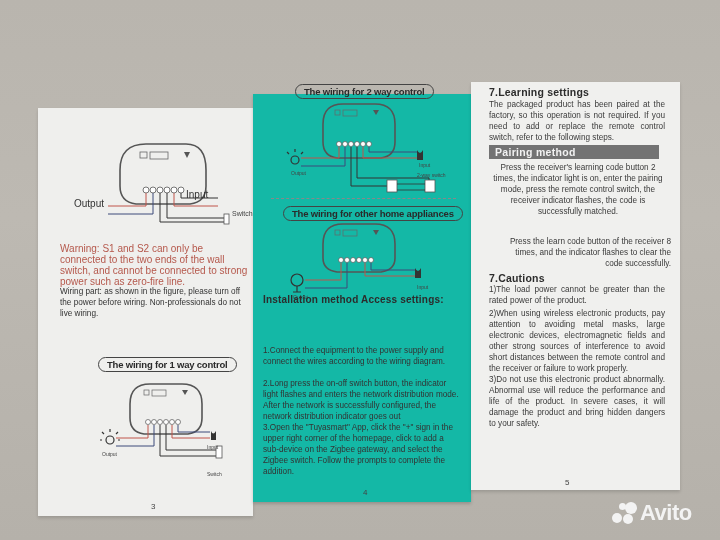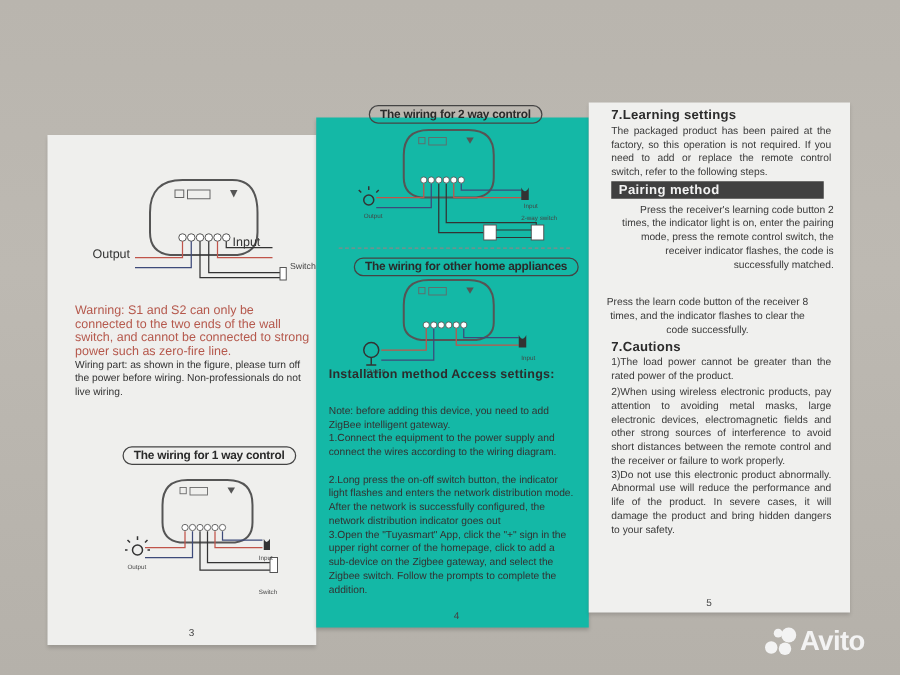--- a/index.html
+++ b/index.html
@@ -31,21 +31,21 @@
   .lbl.mid { font-size: 5px; color: #444; }
 
   .warn {
     position: absolute; color: #b5584c; font-size: 10px; line-height: 11px;
   }
   .txt { position: absolute; color: #333; font-size: 8.2px; line-height: 11px; }
   .pageno { position: absolute; font-size: 8px; color: #444; }
 
   .h-sec { position: absolute; font-size: 10.5px; font-weight: bold; color: #2c2c2c; letter-spacing: 0.2px; }
   .bar {
-    position: absolute; background: #404040; color: #f2f2f2;
+    position: absolute; background: #737373; color: #f2f2f2;
     font-size: 10.5px; font-weight: bold; padding: 1px 6px; letter-spacing: 0.3px;
   }
   .p5txt { position: absolute; color: #3a3a3a; font-size: 8.2px; line-height: 11px; text-align: justify; }
 
   .avito {
     position: absolute; left: 612px; top: 500px; display: flex; align-items: center;
     color: #f3f3f3; font-size: 22px; font-weight: bold; letter-spacing: -0.5px;
   }
   .dots { position: relative; width: 26px; height: 24px; margin-right: 2px; }
   .dots span { position: absolute; background: #f3f3f3; border-radius: 50%; }
@@ -174,34 +174,33 @@
       <g stroke="#333" stroke-width="1.2" fill="none">
           <circle cx="14" cy="62" r="6"></circle>
           <path d="M14 68 L14 74 M10 74 L18 74"></path>
         </g>
       <path d="M132 50 Q135 56 138 50 L138 60 L132 60 Z" fill="#333"></path>
     </svg>
     <div class="lbl mid" style="left:40px;top:200px">Output</div>
     <div class="lbl mid" style="left:164px;top:190px">Input</div>
 
     <div class="h-sec" style="left:10px;top:200px;font-size:10px">Installation method Access settings:</div>
-    <div class="txt" style="left:10px;top:229px;width:200px">Note: before adding this device, you need to add ZigBee intelligent gateway.</div>
     <div class="txt" style="left:10px;top:251px;width:200px">1.Connect the equipment to the power supply and connect the wires according to the wiring diagram.</div>
     <div class="txt" style="left:10px;top:284px;width:200px">2.Long press the on-off switch button, the indicator light flashes and enters the network distribution mode. After the network is successfully configured, the network distribution indicator goes out</div>
     <div class="txt" style="left:10px;top:328px;width:196px">3.Open the "Tuyasmart" App, click the "+" sign in the upper right corner of the homepage, click to add a sub-device on the Zigbee gateway, and select the Zigbee switch. Follow the prompts to complete the addition.</div>
 
     <div class="pageno" style="left:110px;top:394px">4</div>
   </div>
 
   <div class="page p5">
     <div class="h-sec" style="left:18px;top:4px">7.Learning settings</div>
     <div class="p5txt" style="left:18px;top:17px;width:176px">The packaged product has been paired at the factory, so this operation is not required. If you need to add or replace the remote control switch, refer to the following steps.</div>
     <div class="bar" style="left:18px;top:63px;width:170px">Pairing method</div>
-    <div class="p5txt" style="left:18px;top:80px;width:178px;text-align:right">Press the receiver's learning code button 2 times, the indicator light is on, enter the pairing mode, press the remote control switch, the receiver indicator flashes, the code is successfully matched.</div>
-    <div class="p5txt" style="left:10px;top:154px;width:170px;text-align:center">Press the learn code button of the receiver 8 times, and the indicator flashes to clear the code successfully.</div>
+    <div class="p5txt" style="left:18px;top:80px;width:178px;text-align:center">Press the receiver's learning code button 2 times, the indicator light is on, enter the pairing mode, press the remote control switch, the receiver indicator flashes, the code is successfully matched.</div>
+    <div class="p5txt" style="left:30px;top:154px;width:170px;text-align:right">Press the learn code button of the receiver 8 times, and the indicator flashes to clear the code successfully.</div>
     <div class="h-sec" style="left:18px;top:190px">7.Cautions</div>
     <div class="p5txt" style="left:18px;top:202px;width:176px">1)The load power cannot be greater than the rated power of the product.</div>
     <div class="p5txt" style="left:18px;top:226px;width:176px">2)When using wireless electronic products, pay attention to avoiding metal masks, large electronic devices, electromagnetic fields and other strong sources of interference to avoid short distances between the remote control and the receiver or failure to work properly.</div>
     <div class="p5txt" style="left:18px;top:292px;width:176px">3)Do not use this electronic product abnormally. Abnormal use will reduce the performance and life of the product. In severe cases, it will damage the product and bring hidden dangers to your safety.</div>
     <div class="pageno" style="left:94px;top:396px">5</div>
   </div>
 </div>
 
 <div class="avito">
   <div class="dots">

